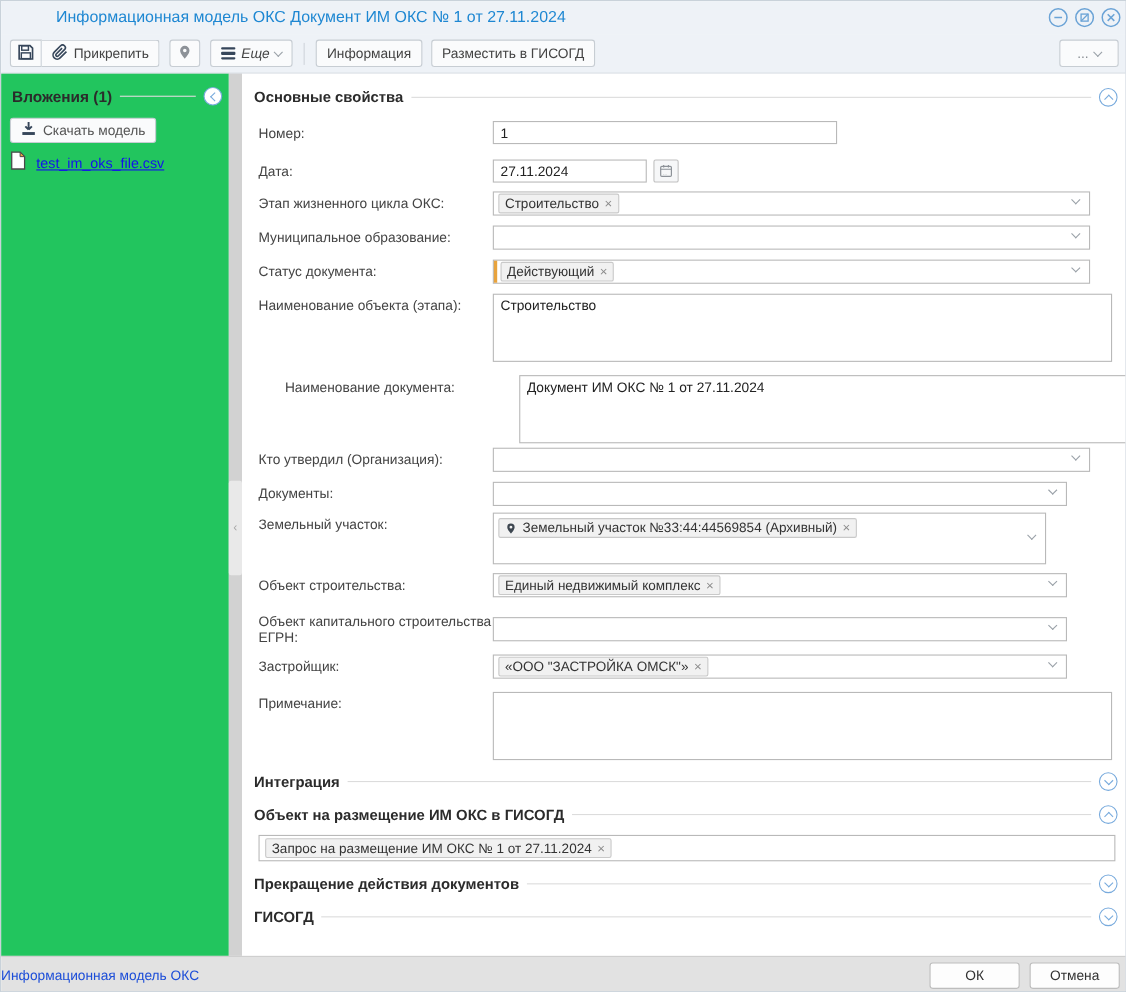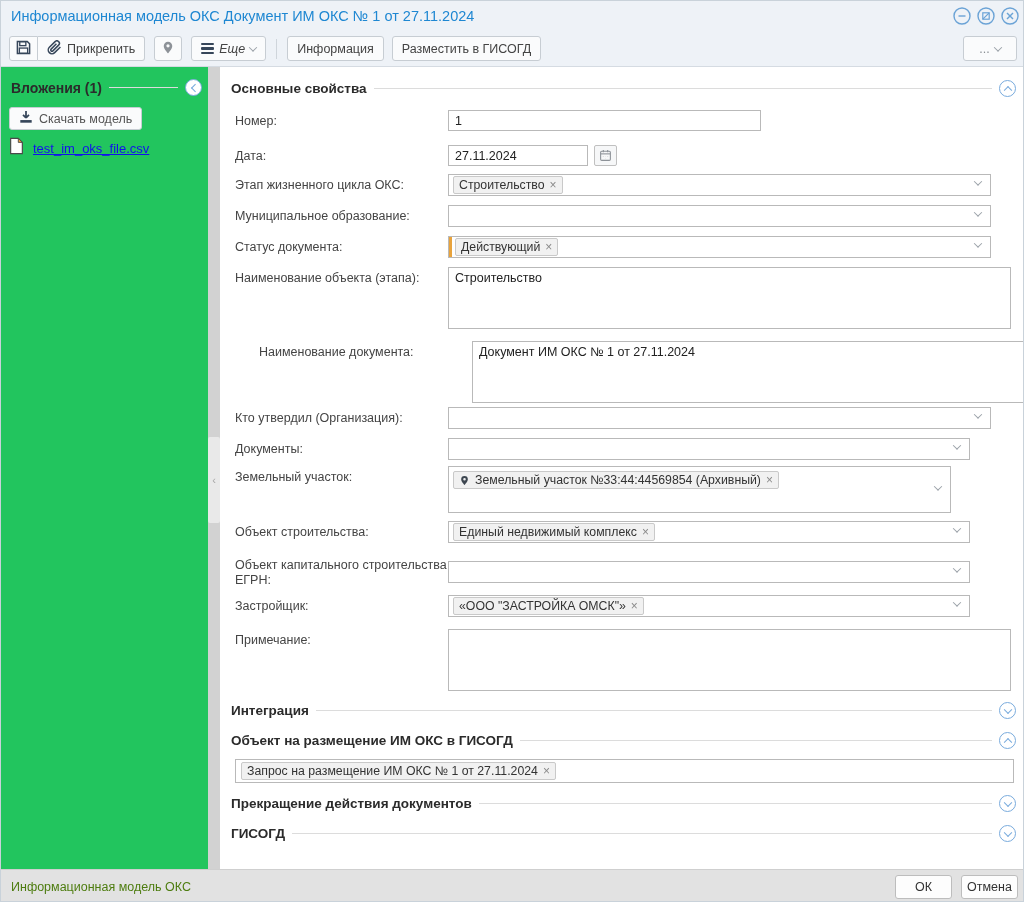--- a/index.html
+++ b/index.html
@@ -1,21 +1,21 @@
 <!DOCTYPE html>
 <html><head>
 <meta charset="utf-8">
 <style>
   * { margin:0; padding:0; box-sizing:border-box; }
   html,body { background:#fff; }
   body { font-family:"Liberation Sans", sans-serif; color:#333; }
   .window { position:relative; width:1024px; height:902px; background:#fff; overflow:hidden; border:1px solid #c9d2da; }
 
   
-  .titlebar { position:absolute; left:0; top:0; width:1024px; height:30px; background:#eef2f7; display:flex; align-items:center; }
+  .titlebar { position:absolute; left:0; top:0; width:1024px; height:30px; background:#eef2f7; display:flex; align-items:center;padding-left:40px; }
   .title { margin-left:10px; font-size:14.5px; color:#1e87d2; white-space:nowrap; }
   .win-controls { position:absolute; right:6px; top:6px; display:flex; gap:6px; }
   .win-btn { width:18px; height:18px; cursor:pointer; }
   .win-btn svg { display:block; }
 
   
   .toolbar { position:absolute; left:0; top:30px; width:1024px; height:36px; background:#eef2f7; border-bottom:1px solid #d5dbe2; display:flex; align-items:center; }
   .tb-btn { height:25px; display:inline-flex; align-items:center; gap:5px; background:#fafbfc; border:1px solid #c7cdd3; border-radius:3px; padding:0 9px; font-size:12.5px; color:#444; cursor:pointer; }
   .btn-group { display:inline-flex; margin-left:8px; }
   .btn-group .tb-btn:first-child { border-radius:3px 0 0 3px; padding:0 6px; }
@@ -63,23 +63,23 @@
   .tag { display:inline-flex; align-items:center; gap:5px; background:#f1f1f1; border:1px solid #c9c9c9; border-radius:2px; height:18px; padding:0 5px; font-size:12.3px; color:#333; white-space:nowrap; margin-left:2px; }
   .tag .x { color:#8a8a8a; font-size:12px; cursor:pointer; line-height:1; }
   .tag svg { flex:0 0 auto; }
 
   .cal-btn { position:absolute; left:146px; top:0; width:23px; height:21px; border:1px solid #c0c0c0; background:#f6f7f8; border-radius:2px; display:flex; align-items:center; justify-content:center; cursor:pointer; }
 
   .req-input { position:absolute; left:15px; right:11px; height:24px; border:1px solid #b9b9b9; display:flex; align-items:center; padding:0 3px; }
 
   
   .footer { position:absolute; left:0; top:868px; width:1024px; height:34px; background:#e2e2e2; border-top:1px solid #cfcfcf; display:flex; align-items:center; }
-  .footer-status { margin-left:10px; font-size:12.5px; color:#4d7c0f; }
+  .footer-status { font-size:12.5px; color:#1d4ed8; }
   .footer-btns { position:absolute; right:7px; top:5px; display:flex; gap:9px; }
-  .f-btn { width:57px; height:24px; background:#fdfdfd; border:1px solid #bdbdbd; border-radius:3px; font-size:12.5px; color:#333; display:flex; align-items:center; justify-content:center; cursor:pointer; }
+  .f-btn { width:82px; height:24px; background:#fdfdfd; border:1px solid #bdbdbd; border-radius:3px; font-size:12.5px; color:#333; display:flex; align-items:center; justify-content:center; cursor:pointer; }
 </style>
 </head>
 <body>
 
 <div class="window">
 
   <div class="titlebar">
     <div class="title">Информационная модель ОКС Документ ИМ ОКС № 1 от 27.11.2024</div>
     <div class="win-controls">
       <span class="win-btn">

